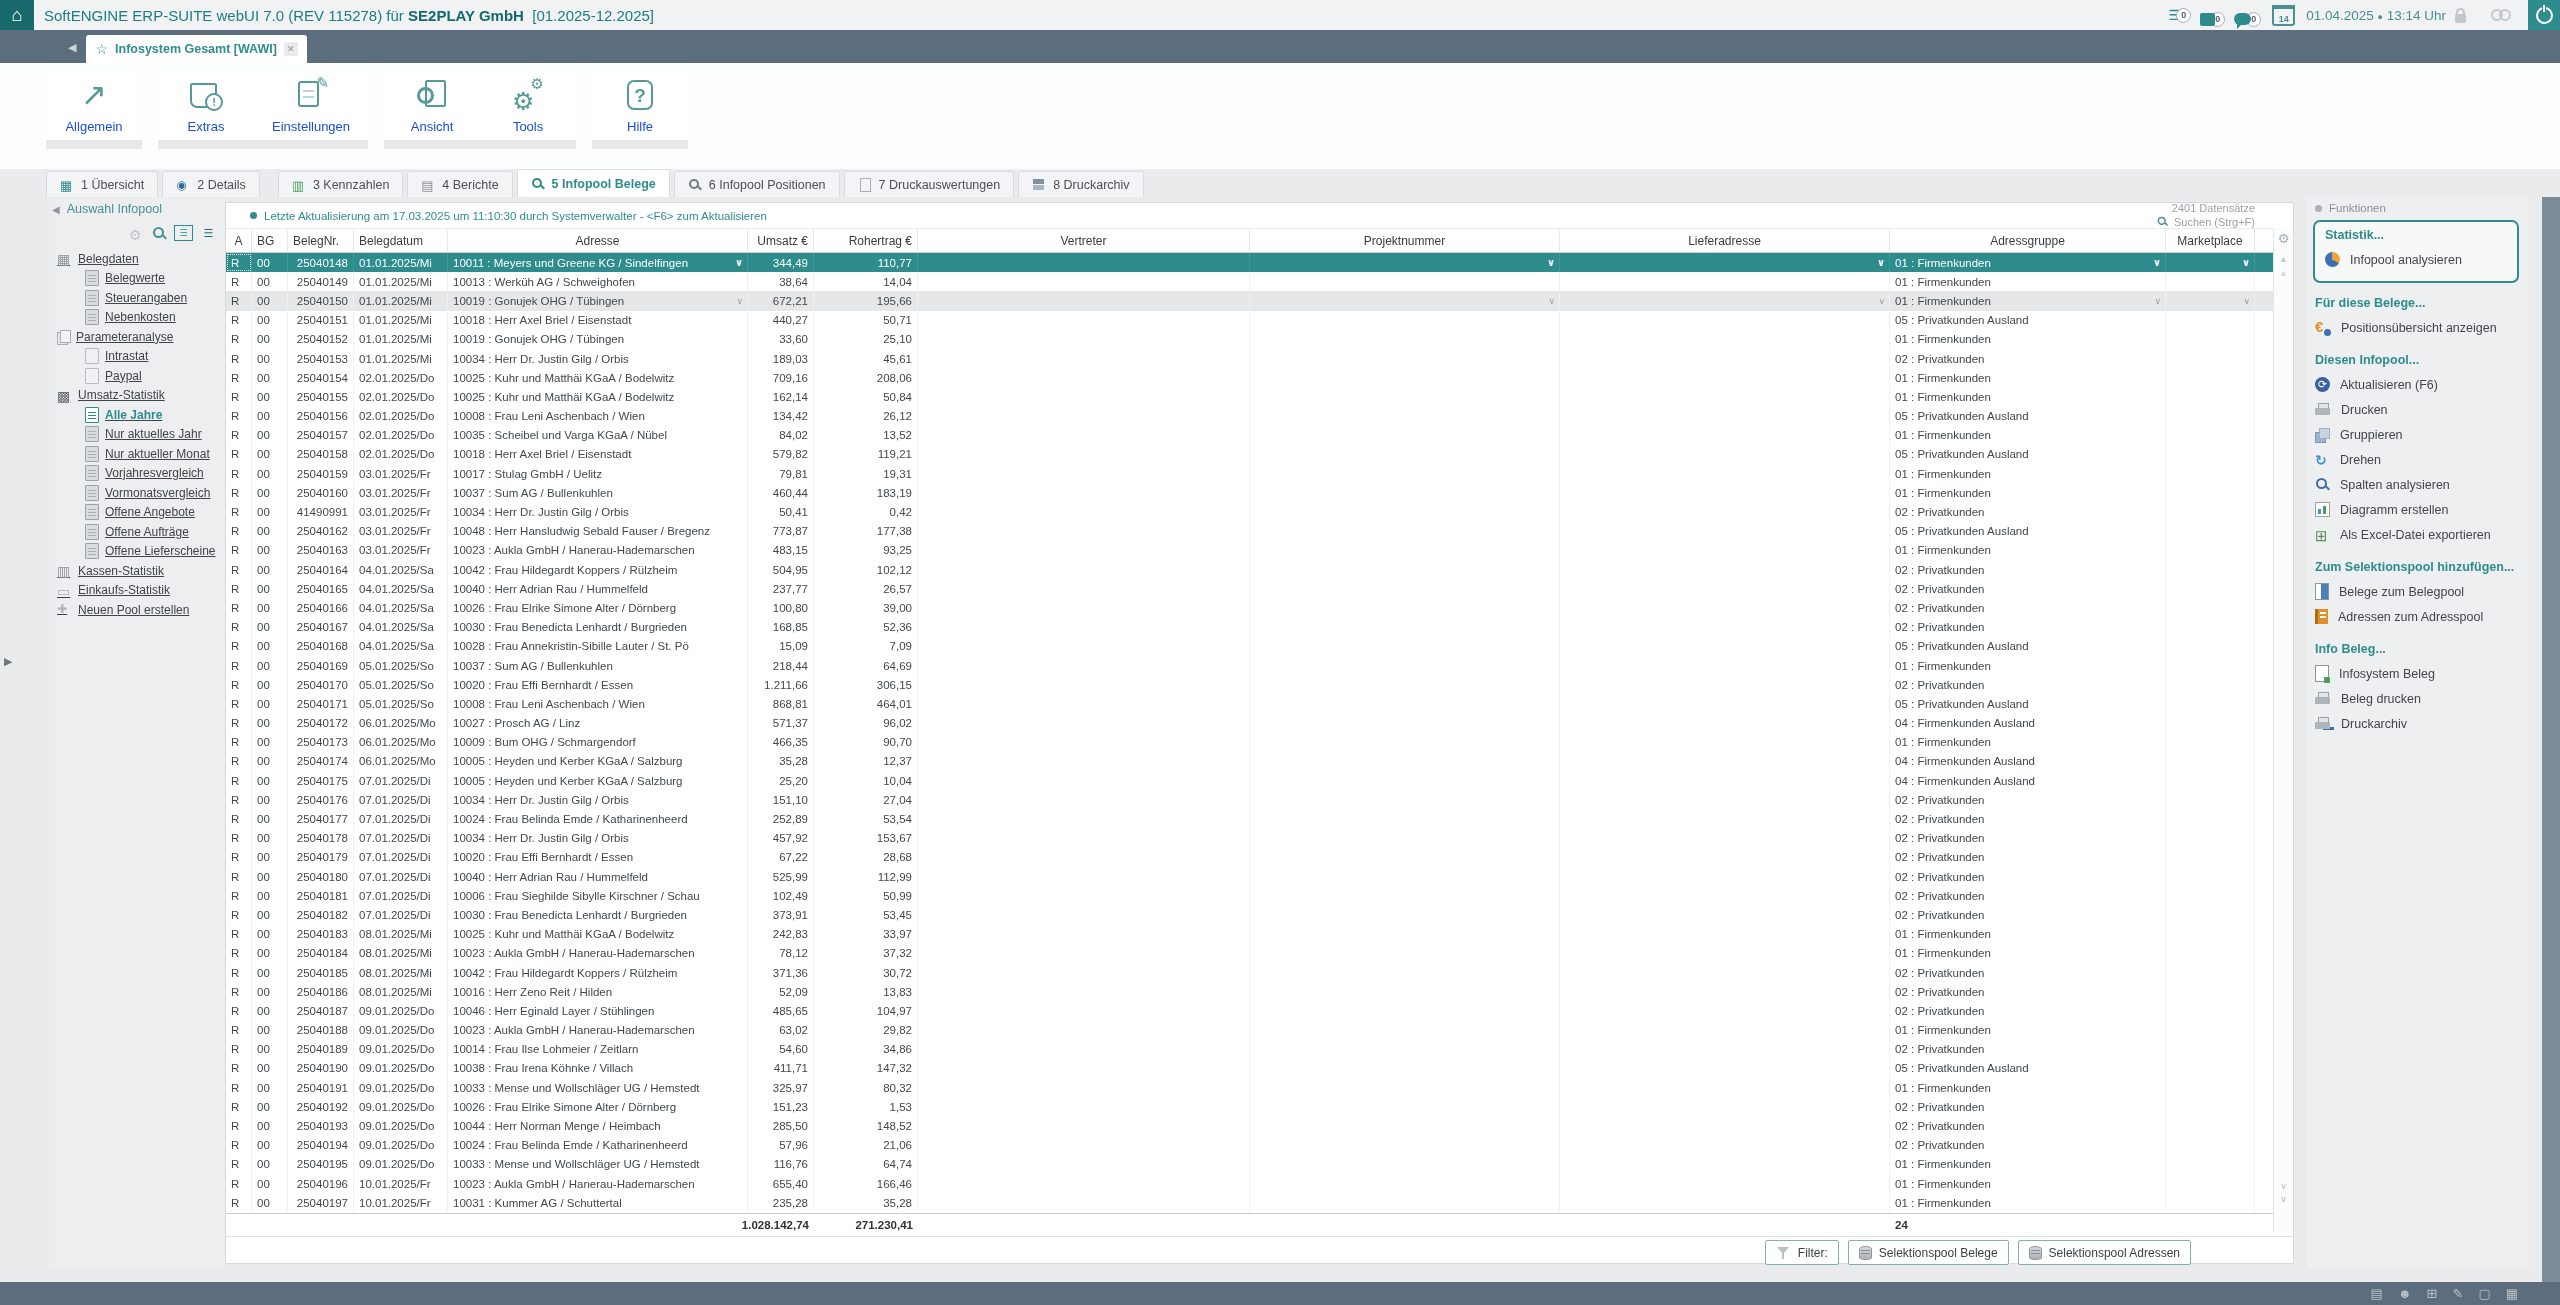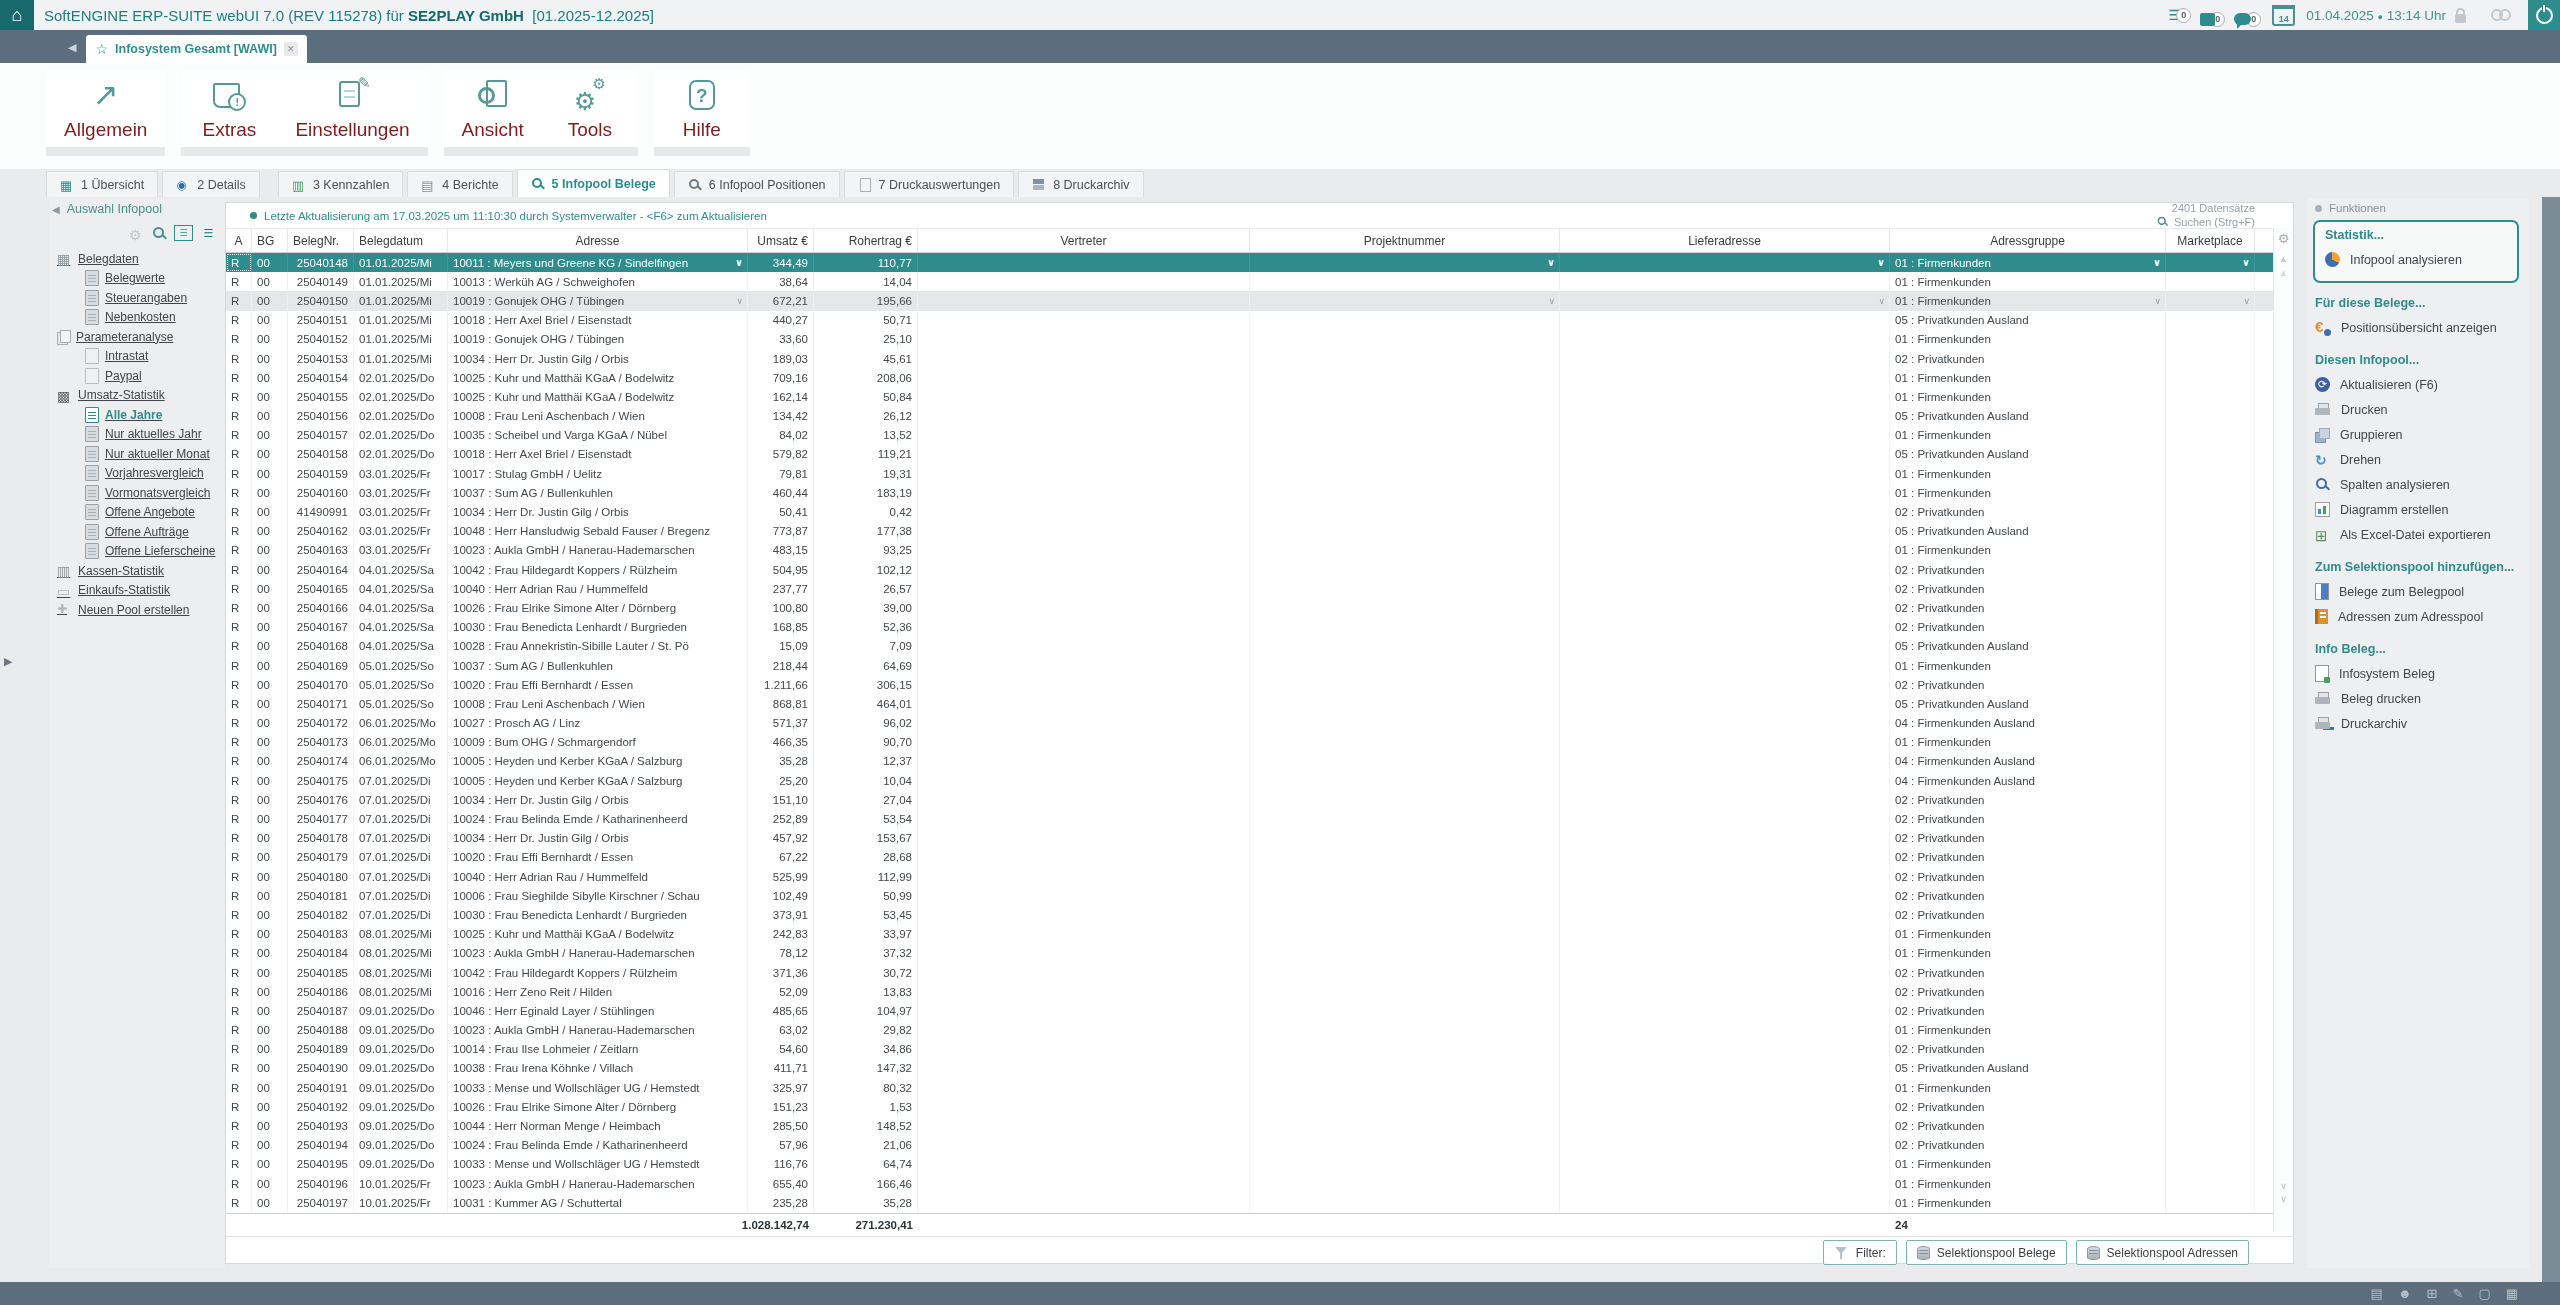--- a/index.html
+++ b/index.html
@@ -38,21 +38,21 @@
   .wintab{background:#fff;height:28px;border-radius:3px 3px 0 0;display:flex;align-items:center;gap:7px;padding:0 9px;cursor:pointer;}
   .wintab .star{color:#2e8c8d;font-size:14px;}
   .wintab .lbl{color:#2f8d8e;font-size:12.5px;font-weight:bold;}
   .wintab .close{width:14px;height:14px;background:#e8eaeb;color:#8a9096;font-size:9px;line-height:14px;text-align:center;border-radius:2px;cursor:pointer;}
 
   
   .ribbon{position:absolute;top:63px;left:0;right:0;height:106px;background:#fcfdfd;display:flex;align-items:flex-start;gap:16px;padding:7px 0 0 46px;box-sizing:border-box;}
   .rgroup{background:#fff;display:flex;flex-direction:column;}
   .rgroup .btns{display:flex;}
   .rbtn{display:flex;flex-direction:column;align-items:center;gap:7px;padding:8px 18px 6px;cursor:pointer;min-width:60px;}
-  .rbtn .lbl{color:#7f1d1d;font-size:19px;white-space:nowrap;}
+  .rbtn .lbl{color:#1d4ed8;font-size:13px;white-space:nowrap;}
   .rgroup .gfoot{height:9px;background:#e8e9ea;}
 
   
   .subtabs{position:absolute;top:169px;left:46px;height:28px;display:flex;align-items:flex-end;gap:4px;}
   .stab{display:flex;align-items:center;gap:7px;padding:0 13px;height:25px;background:#f3f4f5;border:1px solid #d9dcde;border-bottom:none;border-radius:2px 2px 0 0;color:#4a5055;font-size:12.5px;white-space:nowrap;cursor:pointer;margin-top:20px;}
   .stab:nth-child(3){margin-left:14px;}
   .stab.active{background:#fff;color:#2e8c8d;font-weight:bold;height:27px;}
 
   
   .content{position:absolute;top:197px;left:0;right:0;bottom:23px;}
@@ -92,21 +92,21 @@
   .trow.selected{background:#2e8c8d;color:#fff;}
   .trow.selected .c{border-right-color:#3d9a9a;}
   .trow.selected .ca{outline:1px dotted #e6f2f2;outline-offset:-2px;}
   .trow.hover{background:#e6e7e8;}
   .trow.selected .arr::after{content:"∨";position:absolute;right:4px;color:#fff;font-size:10px;font-weight:bold;}
   .trow.hover .arr::after{content:"∨";position:absolute;right:4px;color:#9aa0a5;font-size:9px;}
 
   .totrow{height:22px;border-top:1px solid #c9cdd0;align-items:center;font-size:11.5px;color:#2f343a;font-weight:bold;}
   .totrow .c{padding:0 5px;height:100%;display:flex;align-items:center;white-space:nowrap;}
 
-  .gc-btnbar{height:31px;border-top:1px solid #dfe2e4;display:flex;justify-content:flex-end;align-items:center;gap:9px;padding-right:44px;}
+  .gc-btnbar{height:31px;border-top:1px solid #dfe2e4;display:flex;justify-content:flex-end;align-items:center;gap:9px;padding-right:102px;}
   .fbtn{height:23px;border:1px solid #7fb2ae;background:#fff;border-radius:2px;display:flex;align-items:center;gap:7px;padding:0 10px;font-size:12px;color:#3c4146;cursor:pointer;}
 
   
   .vscroll{position:absolute;right:0;top:25px;bottom:31px;width:19px;border-left:1px solid #e3e5e7;background:#fbfcfc;}
   .vscroll .gear{position:absolute;top:3px;left:0;right:0;text-align:center;color:#a7adb2;font-size:13px;cursor:pointer;}
   .vscroll .up1{position:absolute;top:26px;left:0;right:0;text-align:center;color:#c3c8cc;font-size:9px;cursor:pointer;}
   .vscroll .up2{position:absolute;top:40px;left:0;right:0;text-align:center;color:#d4d8db;font-size:9px;cursor:pointer;}
   .vscroll .dn{position:absolute;bottom:26px;left:0;right:0;text-align:center;color:#b6bcc1;font-size:9px;line-height:13px;cursor:pointer;}
 
   

